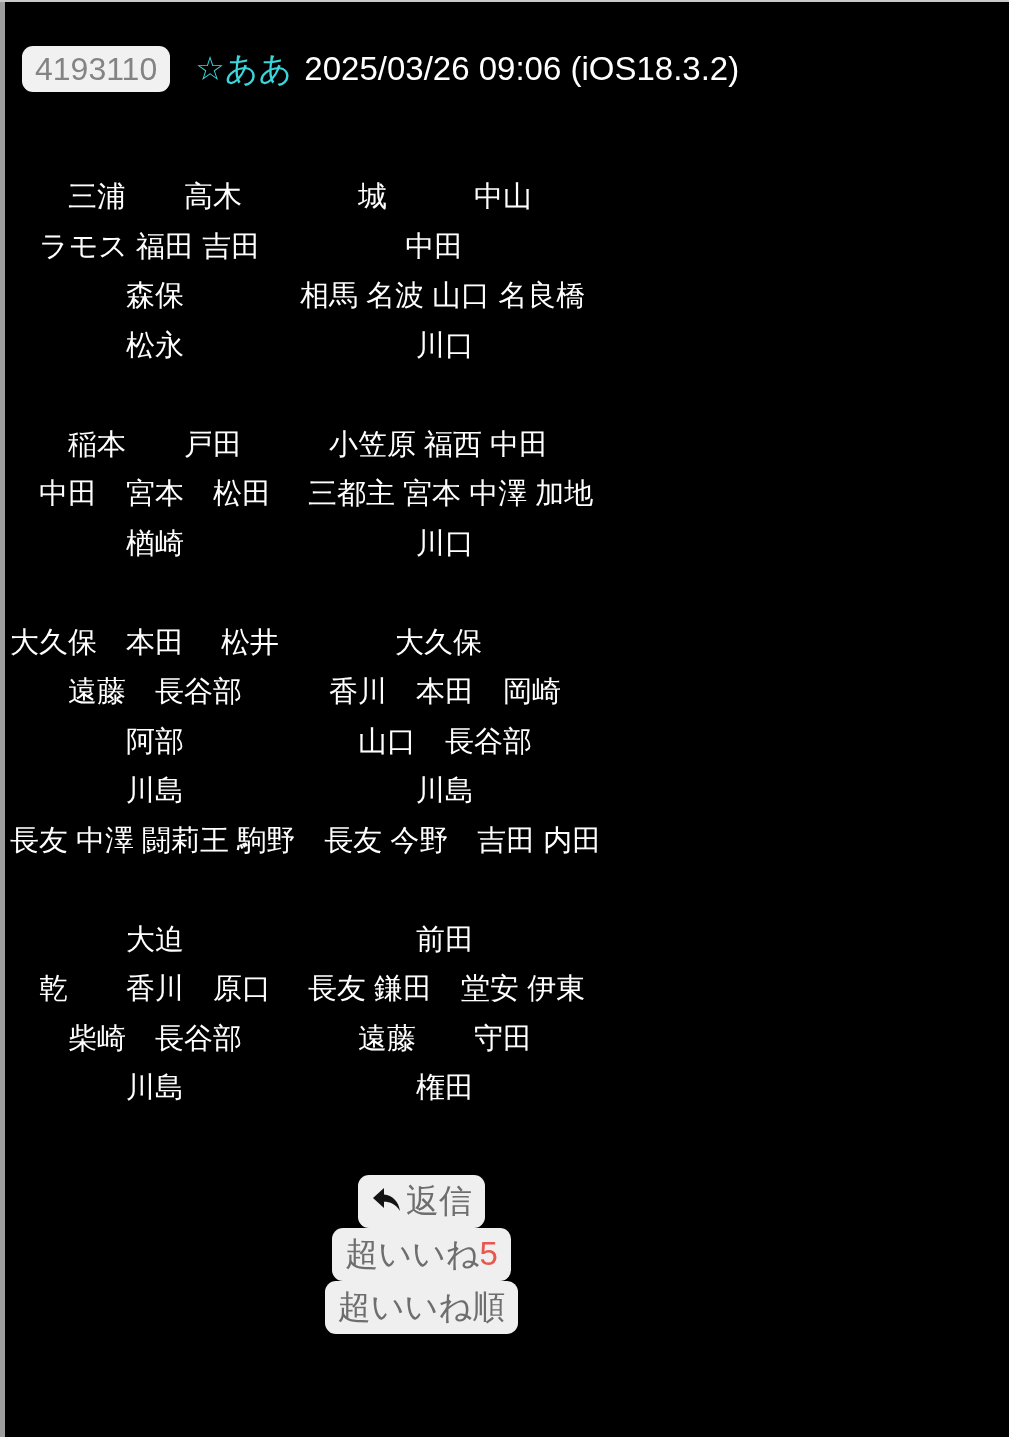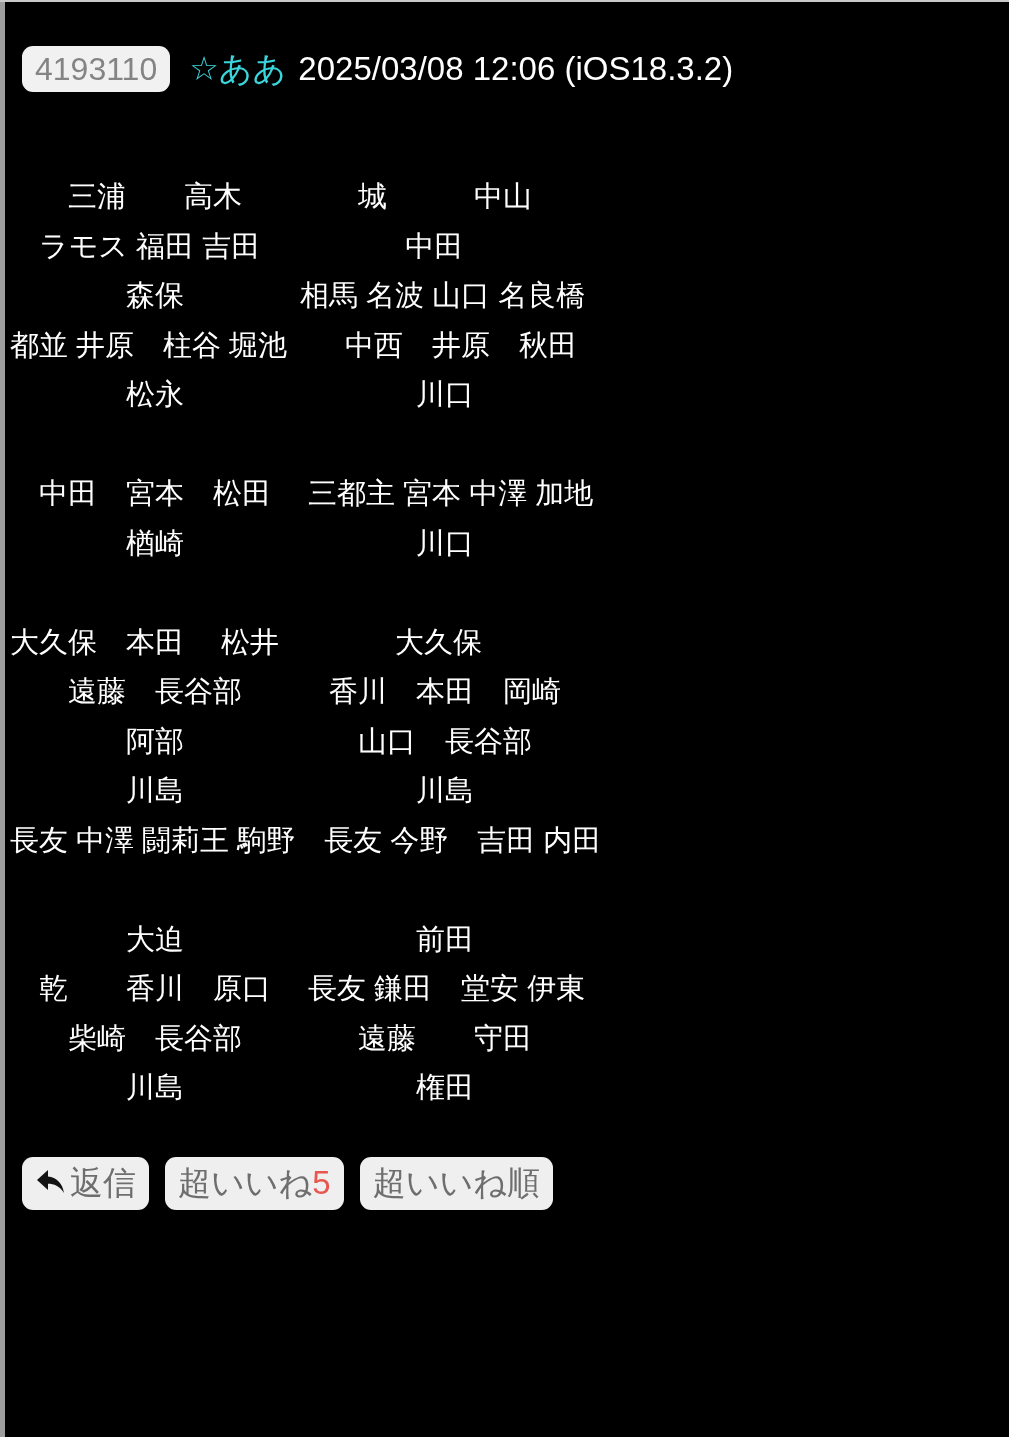--- a/index.html
+++ b/index.html
@@ -40,44 +40,45 @@
     display: inline-flex;
     align-items: center;
     background: #f1f1f1;
     color: #848484;
     border-radius: 11px;
     padding: 3px 13px;
     font-size: 32px;
     line-height: 40px;
   }
   .post-author {
-    margin-left: 19px;
+    margin-left: 25px;
     font-size: 33px;
   }
   .post-timestamp {
     margin-left: 12px;
     color: #ffffff;
     font-size: 33px;
   }
   .post-body {
     margin-top: 80px;
     padding-left: 5px;
     color: #ffffff;
     font-size: 29px;
   }
   .body-line {
     height: 49.5px;
     line-height: 49.5px;
     white-space: pre;
   }
   .toolbar {
-    margin-top: 44px;
+    margin-top: 62px;
     padding-left: 17px;
     display: flex;
     align-items: center;
+    flex-direction: column;
   }
   .toolbar button {
     display: inline-flex;
     align-items: center;
     background: #efefef;
     color: #6e6e6e;
     border: none;
     border-radius: 11px;
     height: 53px;
     padding: 0 13px;
@@ -96,30 +97,30 @@
 <body>
 
 <div class="top-border"></div>
 <div class="left-border"></div>
 
 <div class="post">
 
   <div class="post-header">
     <span class="post-id-badge">4193110</span>
     <span class="post-author" style="color: rgb(59, 213, 220);">☆ああ</span>
-    <span class="post-timestamp">2025/03/08 12:06 (iOS18.3.2)</span>
+    <span class="post-timestamp">2025/03/26 09:06 (iOS18.3.2)</span>
   </div>
 
   <div class="post-body" id="post-body">
       <div class="body-line">　　三浦　　高木　　　　城　　　中山</div>
       <div class="body-line">　ラモス 福田 吉田　　　　　中田</div>
       <div class="body-line">　　　　森保　　　　相馬 名波 山口 名良橋</div>
-      <div class="body-line">都並 井原　柱谷 堀池　　中西　井原　秋田</div>
       <div class="body-line">　　　　松永　　　　　　　　川口</div>
       <div class="body-line"></div>
+      <div class="body-line">　　稲本　　戸田　　　小笠原 福西 中田</div>
       <div class="body-line">　中田　宮本　松田　 三都主 宮本 中澤 加地</div>
       <div class="body-line">　　　　楢崎　　　　　　　　川口</div>
       <div class="body-line"></div>
       <div class="body-line">大久保　本田　 松井　　　　大久保</div>
       <div class="body-line">　　遠藤　長谷部　　　香川　本田　岡崎</div>
       <div class="body-line">　　　　阿部　　　　　　山口　長谷部</div>
       <div class="body-line">　　　　川島　　　　　　　　川島</div>
       <div class="body-line">長友 中澤 闘莉王 駒野　長友 今野　吉田 内田</div>
       <div class="body-line"></div>
       <div class="body-line">　　　　大迫　　　　　　　　前田</div>

